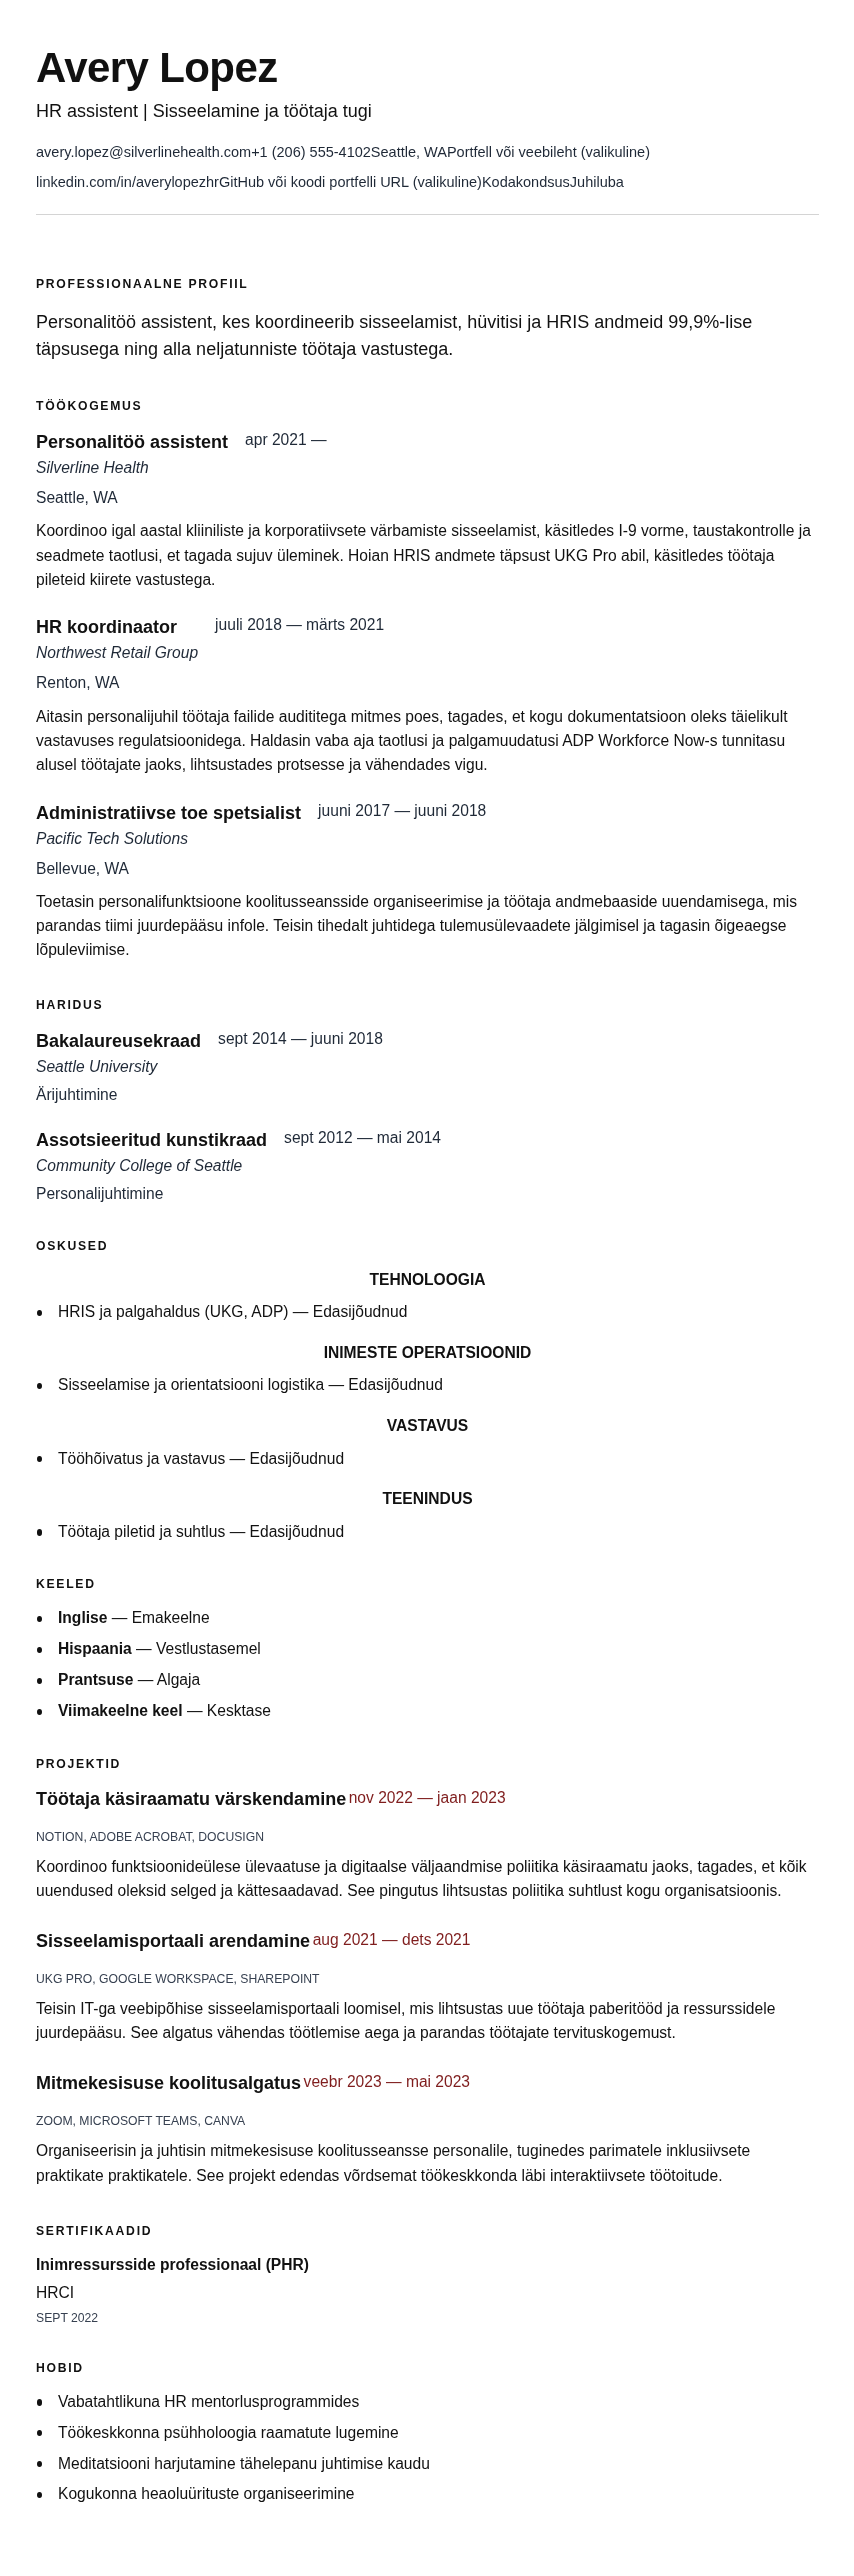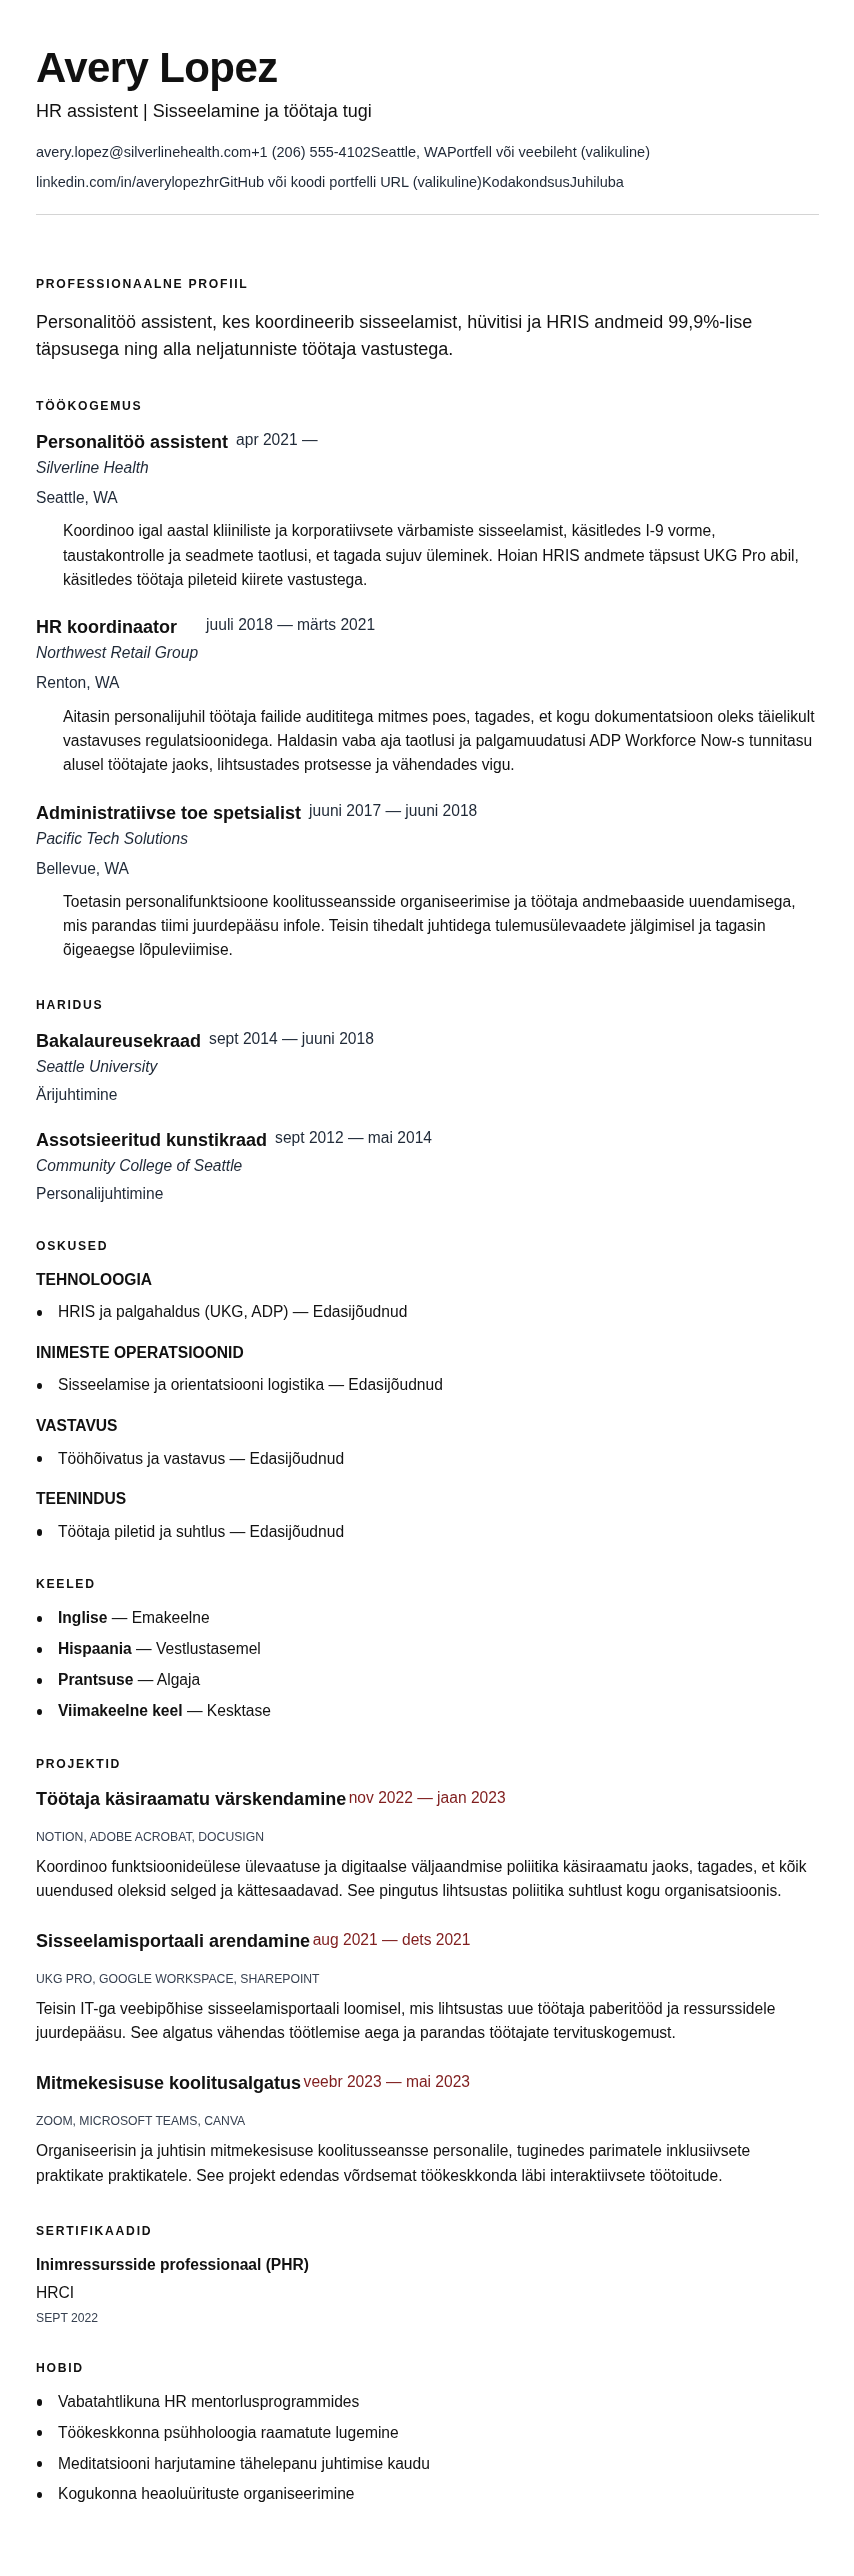--- a/index.html
+++ b/index.html
@@ -14,29 +14,29 @@
   .contact-row { font-size: 14.5px; color: #1f2937; line-height: 1.2; }
   .contact-row.r1 { margin-top: 22px; }
   .contact-row.r2 { margin-top: 12.2px; padding-bottom: 23px; border-bottom: 1.1px solid #d4d4d4; }
   .contact-row span { display: inline; }
 
   .section-title { font-size: 12.2px; font-weight: 700; letter-spacing: 1.7px; text-transform: uppercase; margin: 36px 0 18px 0; }
   .section-title.first { margin-top: 62px; }
   .summary { font-size: 18px; line-height: 1.5; margin: 0; color: #111; }
 
   .entry { margin-bottom: 24.5px; }
-  .entry-head { display: inline-grid; grid-template-columns: auto auto; column-gap: 8px; align-items: start; }
+  .entry-head { display: inline-grid; grid-template-columns: auto auto; column-gap: 17px; align-items: start; }
   .entry-title { font-size: 18px; font-weight: 700; grid-column: 1; grid-row: 1; line-height: 1.3; }
   .entry-date { font-size: 15.6px; color: #1f2937; grid-column: 2; grid-row: 1; line-height: 1.1; white-space: nowrap; }
   .entry-org { font-size: 15.6px; color: #1f2937; grid-column: 1; grid-row: 2; margin-top: 4.5px; white-space: nowrap; font-style: italic; }
   .entry-loc { font-size: 15.6px; color: #1f2937; margin-top: 12.2px; }
   .entry-field { font-size: 15.6px; color: #1f2937; margin-top: 10px; }
-  .entry-desc { font-size: 15.6px; line-height: 1.55; margin-top: 12.2px; color: #111; margin-left: 27px; }
-
-  .skill-group-title { font-size: 15.6px; font-weight: 700; margin: 22px 0 14.5px 0; }
+  .entry-desc { font-size: 15.6px; line-height: 1.55; margin-top: 12.2px; color: #111; }
+
+  .skill-group-title { font-size: 15.6px; font-weight: 700; margin: 22px 0 14.5px 0; text-align: center; }
   .skill-group-title.first { margin-top: 0; }
   ul.bullets { list-style: none; margin: 0; padding: 0; }
   ul.bullets li { position: relative; padding-left: 22px; font-size: 15.6px; line-height: 1.2; color: #111; }
   ul.bullets li::before { content: ""; position: absolute; left: 1.1px; top: 6.7px; width: 5px; height: 6.1px; border-radius: 50%; background: #111; }
   ul.lang li, ul.hobby li { margin-bottom: 12.2px; }
   .lang-name { font-weight: 700; }
 
   .proj-head { display: block; }
   .proj-title { font-size: 18px; font-weight: 700; }
   .proj-date { font-size: 15.6px; color: #7f1d1d; vertical-align: top; }

